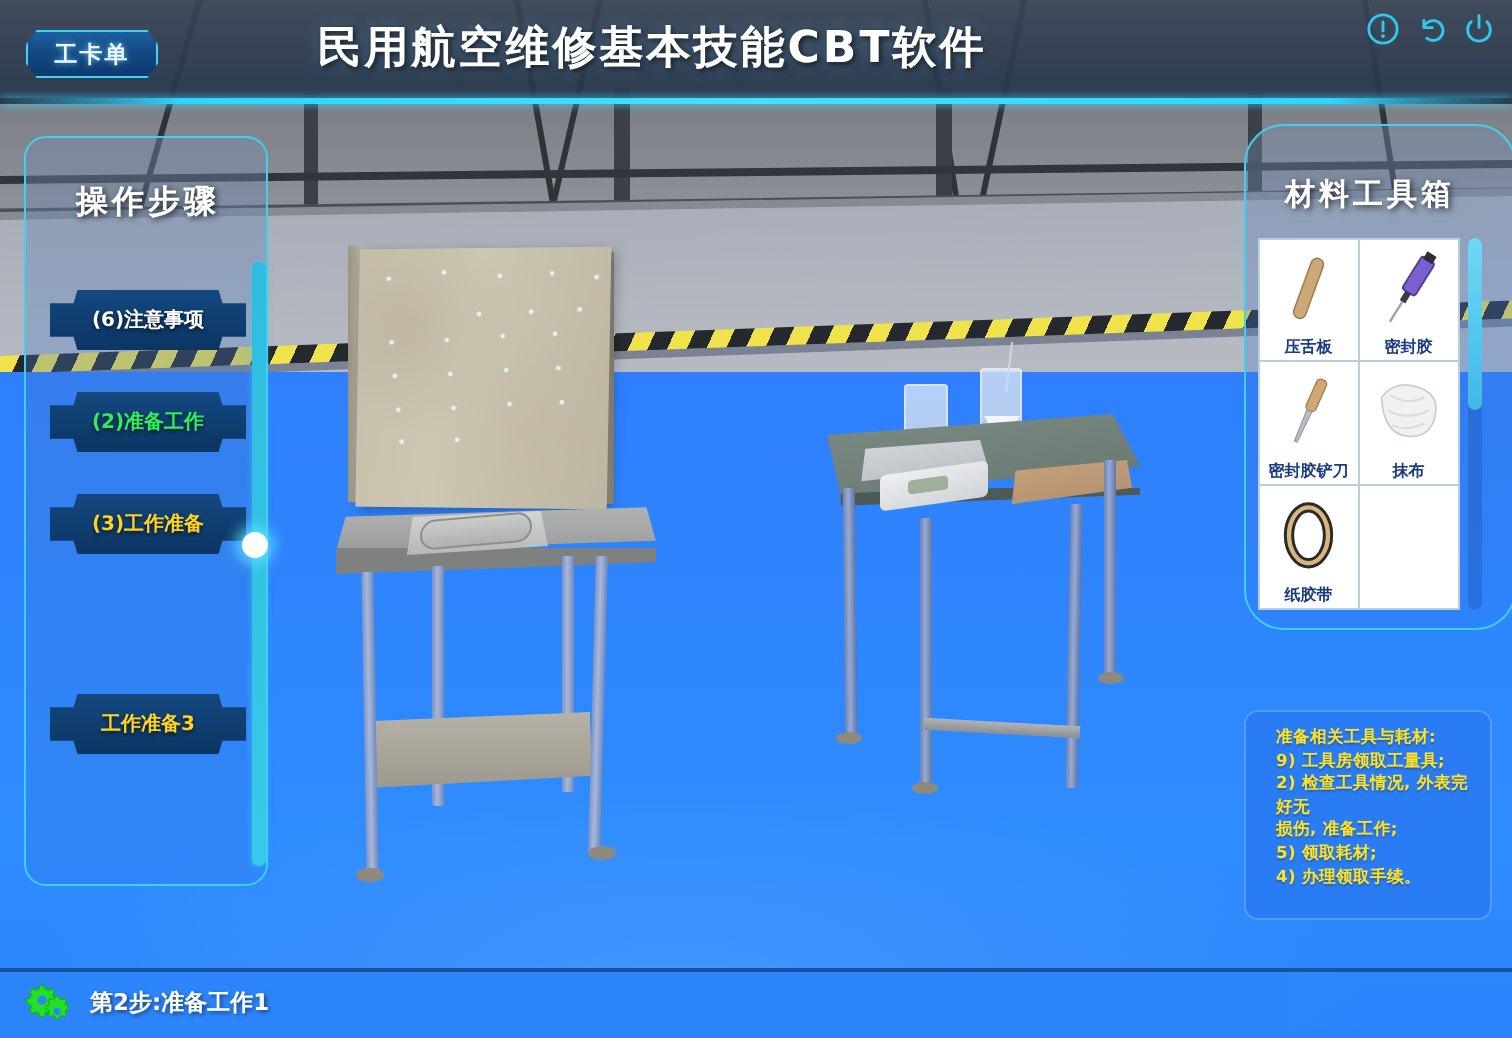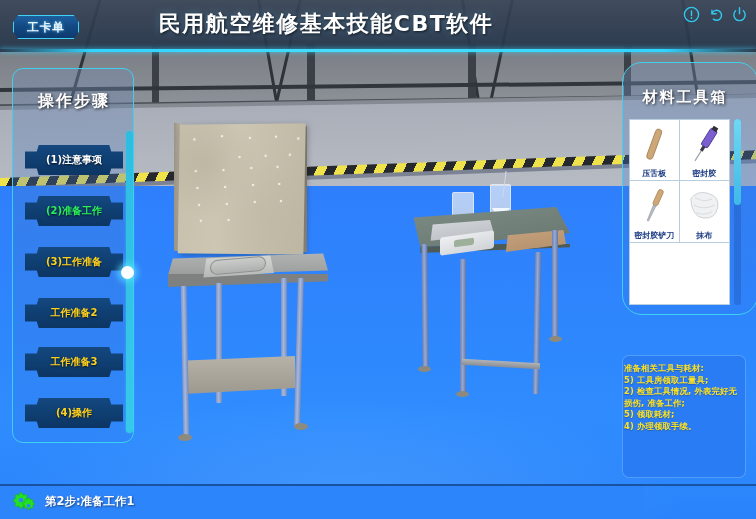--- a/index.html
+++ b/index.html
@@ -282,22 +282,22 @@
     position:absolute; left:111px; top:56px; width:7px; height:186px;
     background:rgba(30,80,170,0.35); border-radius:4px;
   }
   #tool-scroll-thumb {
     position:absolute; left:111px; top:56px; width:7px; height:86px;
     background:linear-gradient(180deg,#6fd8f5,#3fb9e6); border-radius:4px;
   }
 
   
   #instructions {
-    position:absolute; left:622px; top:355px; width:124px; height:123px;
-    background:#2a7cf5; border-radius:7px; padding:7px 5px 5px 1px;
+    position:absolute; left:622px; top:355px; width:124px; height:105px;
+    background:#2a7cf5; border-radius:7px; padding:7px 5px 5px 15px;
     border:1px solid rgba(120,190,255,0.5);
   }
   .instr-line {
     font-size:8.3px; font-weight:bold; color:#ffe31f; line-height:11.6px;
     letter-spacing:0.2px; text-shadow:0 1px 1px rgba(0,0,0,0.25);
   }
 
   
   #statusbar {
     position:absolute; left:0; bottom:0; width:644px; height:35px;
@@ -415,26 +415,24 @@
     </svg>
     <svg class="ticon" viewBox="0 0 24 24">
       <path d="M6.5 6.8 A8 8 0 1 0 17.5 6.8" fill="none" stroke="#2fc9ee" stroke-width="2" stroke-linecap="round"></path>
       <line x1="12" y1="2.5" x2="12" y2="11" stroke="#2fc9ee" stroke-width="2" stroke-linecap="round"></line>
     </svg>
   </div>
 </div>
 
 <div id="steps-panel">
   <div id="steps-title">操作步骤</div>
-  <div class="step-btn white" style="top:76px">(1)注意事项</div>
+  <div class="step-btn white" style="top:76px">(6)注意事项</div>
   <div class="step-btn green" style="top:127px">(2)准备工作</div>
   <div class="step-btn yellow" style="top:178px">(3)工作准备</div>
-  <div class="step-btn yellow" style="top:229px">工作准备2</div>
   <div class="step-btn yellow" style="top:278px">工作准备3</div>
-  <div class="step-btn yellow" style="top:329px">(4)操作</div>
   <div id="progress-track"></div>
   <div id="progress-dot"></div>
 </div>
 
 <div id="toolbox-panel">
   <div id="toolbox-title">材料工具箱</div>
   <div id="tool-grid">
 
     <div class="tool-cell">
       <div class="tool-art">
@@ -477,29 +475,38 @@
           <path d="M10 14 Q16 6 26 9 Q37 12 35 22 Q33 33 22 32 Q11 31 10 14 Z" fill="#f0f1f3" stroke="#c9ccd1" stroke-width="0.8"></path>
           <path d="M14 13 Q22 18 30 14" fill="none" stroke="#d8dade" stroke-width="0.9"></path>
           <path d="M13 20 Q22 25 32 20" fill="none" stroke="#d8dade" stroke-width="0.9"></path>
           <path d="M15 27 Q22 30 30 26" fill="none" stroke="#d8dade" stroke-width="0.9"></path>
         </svg>
       </div>
       <div class="tool-label">抹布</div>
     </div>
 
 
+    <div class="tool-cell">
+      <div class="tool-art">
+        <svg width="100%" height="100%" viewBox="0 0 46 40">
+          <ellipse cx="23" cy="20" rx="11" ry="15" fill="#d8b57d" stroke="#2a2a2a" stroke-width="1.4"></ellipse>
+          <ellipse cx="23" cy="20" rx="7.5" ry="11.5" fill="#ffffff" stroke="#2a2a2a" stroke-width="1.4"></ellipse>
+        </svg>
+      </div>
+      <div class="tool-label">纸胶带</div>
+    </div>
 
   </div>
   <div id="tool-scroll"></div>
   <div id="tool-scroll-thumb"></div>
 </div>
 
 <div id="instructions">
   <div class="instr-line">准备相关工具与耗材:</div>
-  <div class="instr-line">5)  工具房领取工量具;</div>
+  <div class="instr-line">9)  工具房领取工量具;</div>
   <div class="instr-line">2)  检查工具情况, 外表完好无</div>
   <div class="instr-line">损伤, 准备工作;</div>
   <div class="instr-line">5)  领取耗材;</div>
   <div class="instr-line">4)  办理领取手续。</div>
 </div>
 
 <div id="statusbar">
   <svg id="gears" viewBox="0 0 34 28">
     <g fill="#23e024" stroke="#18b018" stroke-width="0.8">
       <path d="M9 2 h3 l0.6 2.2 2.1 0.9 1.9-1.2 2.1 2.1-1.2 1.9 0.9 2.1 2.2 0.6 v3 l-2.2 0.6-0.9 2.1 1.2 1.9-2.1 2.1-1.9-1.2-2.1 0.9-0.6 2.2 h-3 l-0.6-2.2-2.1-0.9-1.9 1.2-2.1-2.1 1.2-1.9-0.9-2.1-2.2-0.6 v-3 l2.2-0.6 0.9-2.1-1.2-1.9 2.1-2.1 1.9 1.2 2.1-0.9z"></path>

